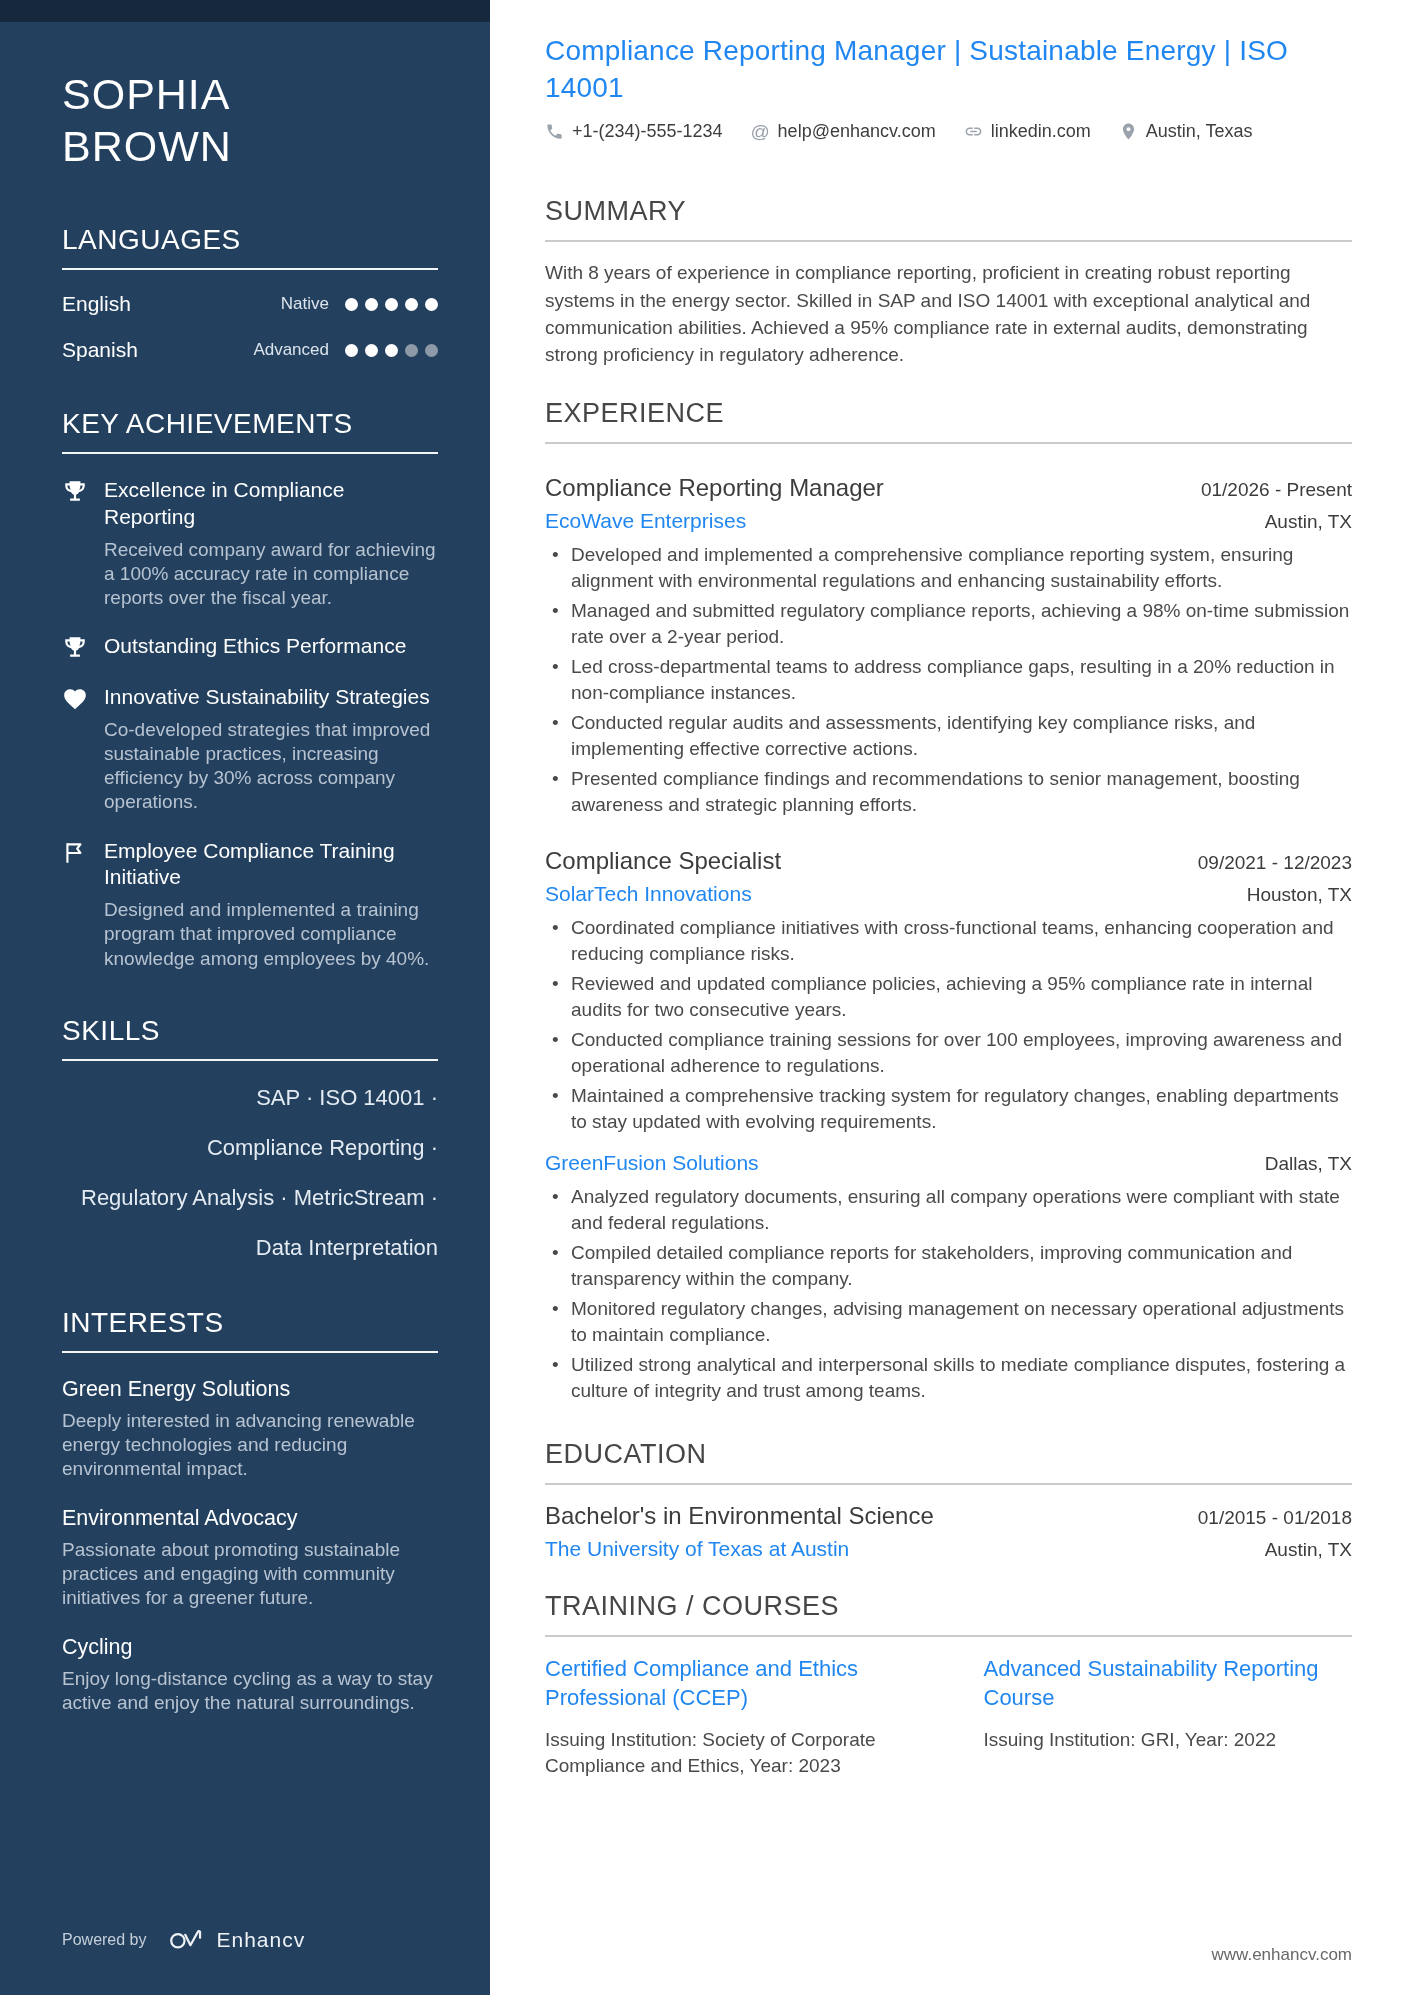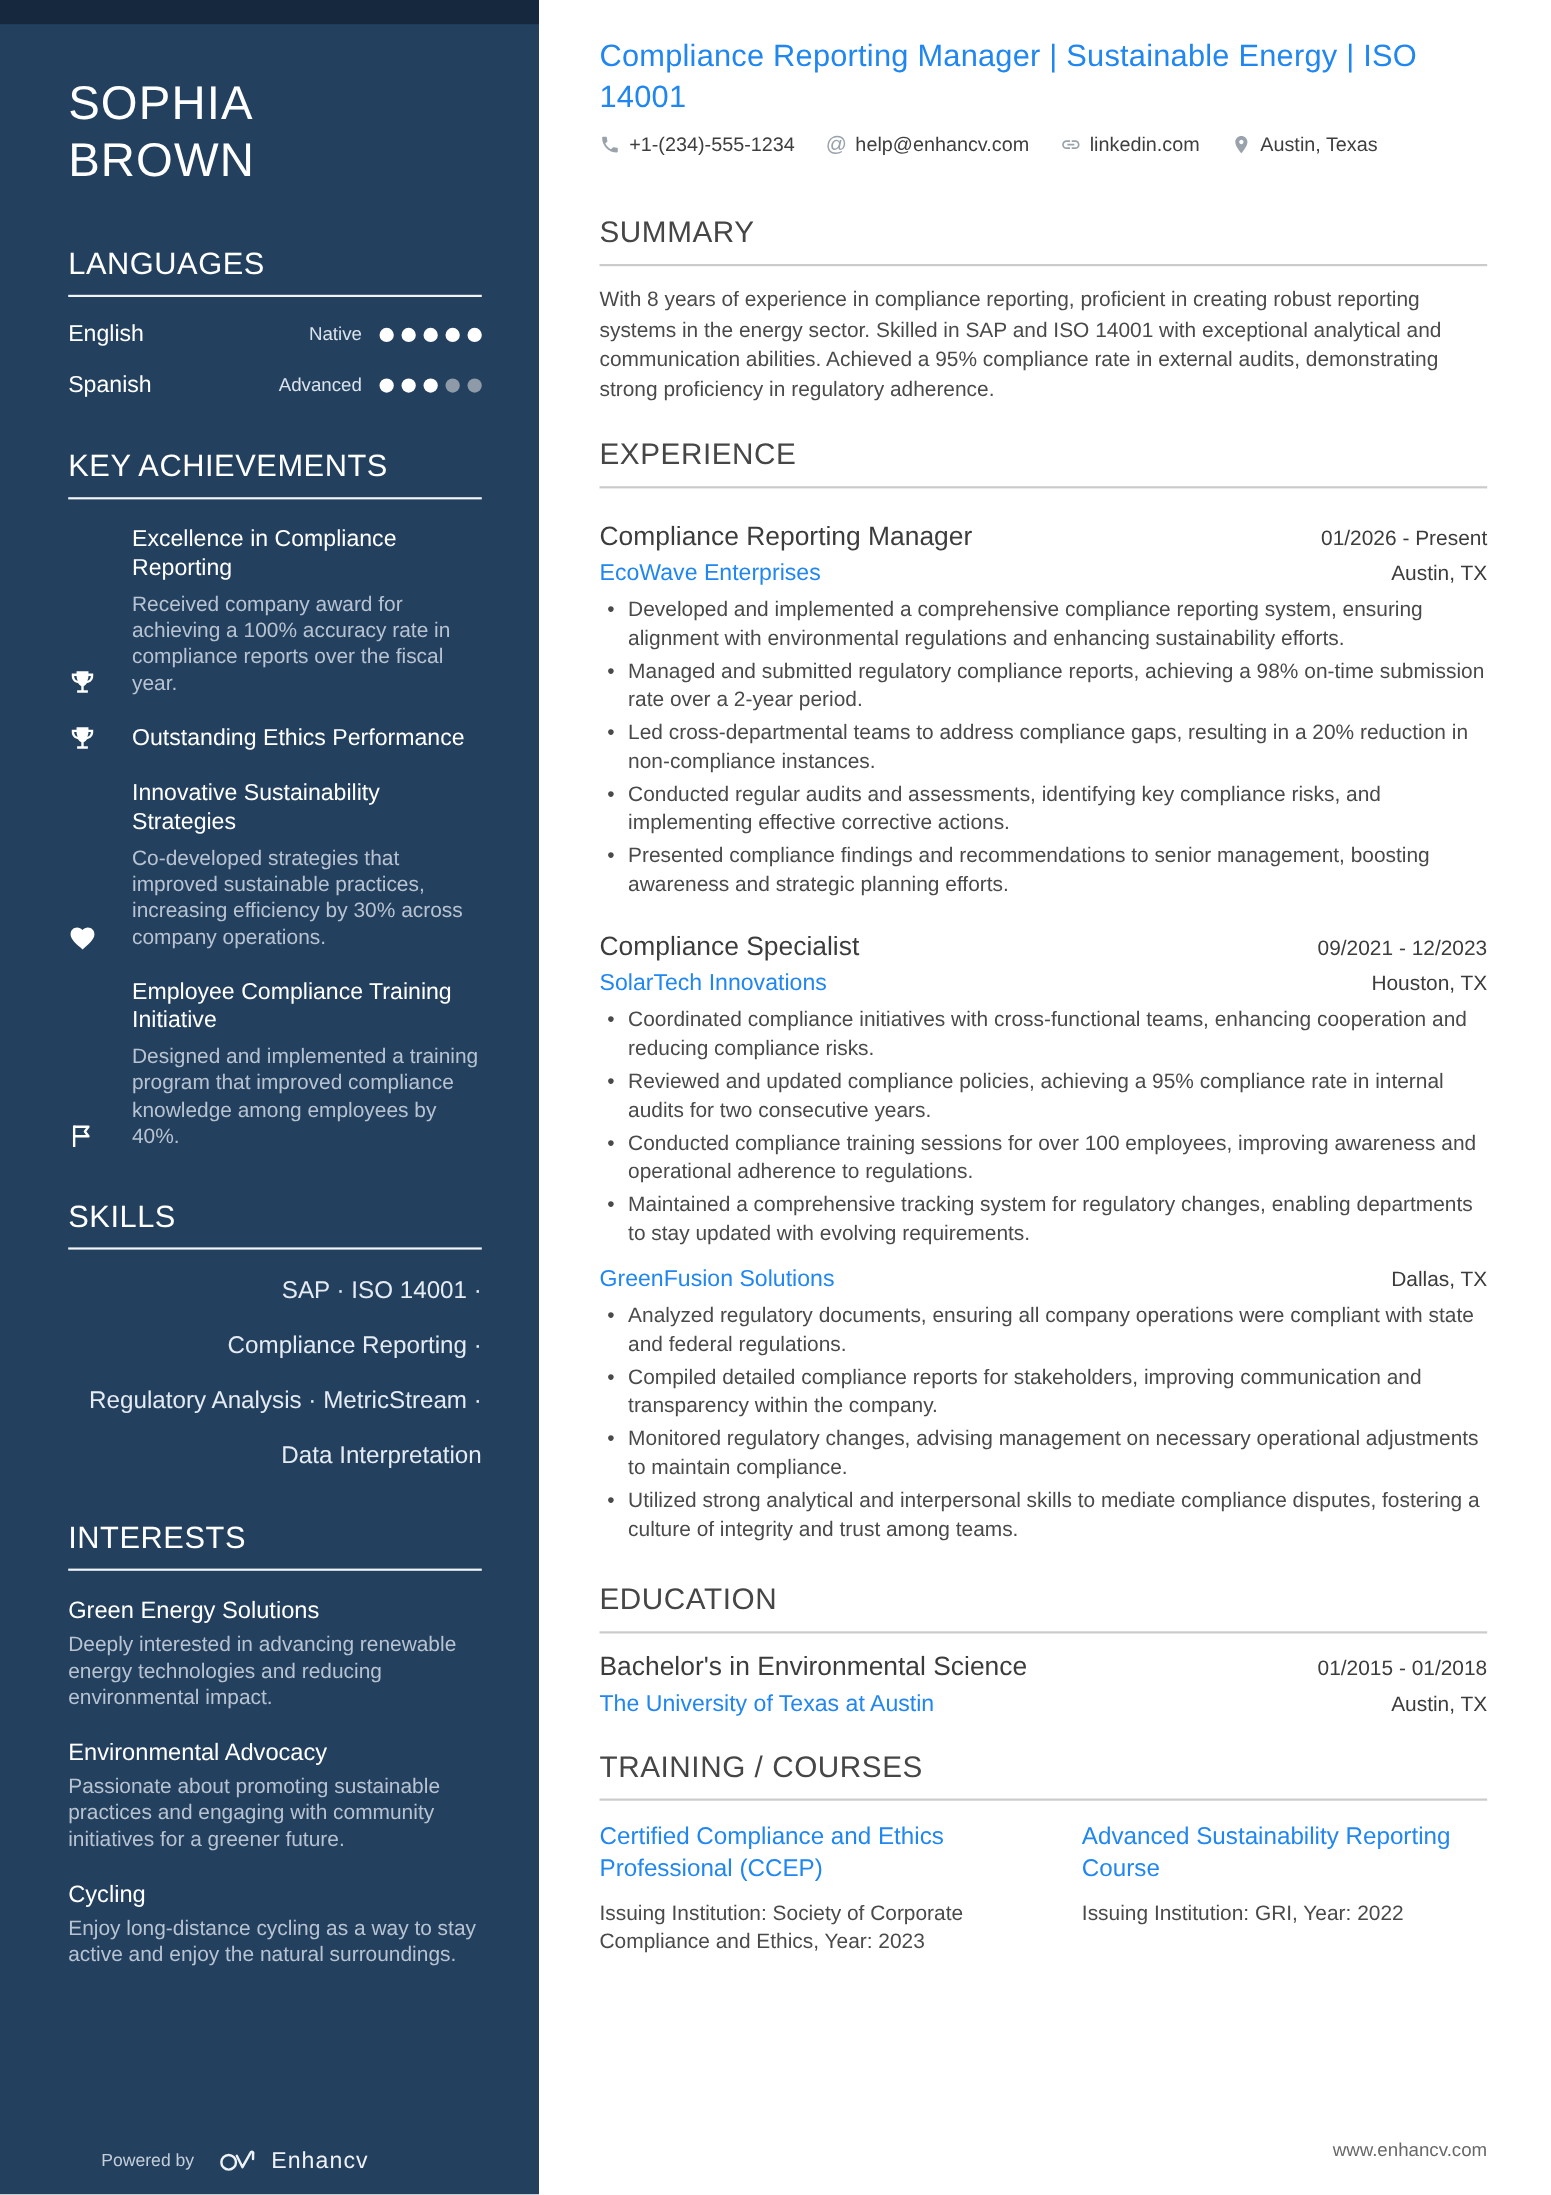--- a/index.html
+++ b/index.html
@@ -25,37 +25,36 @@
   .side-rule { border-top:2px solid #f2f5f8; margin-top:12px; }
   .sec-langs { margin-top:52px; }
   .lang-row { display:flex; align-items:center; margin-top:22px; }
   .lang-name { flex:1; font-size:21px; color:#ffffff; }
   .lang-level { font-size:17px; color:#dbe3ec; margin-right:16px; }
   .dots { display:flex; align-items:center; gap:7px; }
   .dot { width:13px; height:13px; border-radius:50%; background:#ffffff; display:inline-block; }
   .dot.empty { background:#8E9AA7; }
 
   .sec-ach { margin-top:46px; }
-  .ach-item { display:flex; gap:32px; margin-top:23px;align-items:flex-end; }
+  .ach-item { display:flex; gap:16px; margin-top:23px; }
   .ach-icon { flex:0 0 26px; width:26px; height:26px; margin-top:2px; color:#ffffff; }
   .ach-icon svg { width:26px; height:26px; display:block; }
   .ach-title { font-size:21px; line-height:1.28; font-weight:500; color:#ffffff; }
   .ach-desc { font-size:19px; line-height:1.27; color:#b7c3d1; margin-top:7px; }
 
   .sec-skills { margin-top:44px; }
   .skill-line { font-size:22px; color:#e4ebf2; margin-top:24px;text-align:right; }
 
   .sec-interests { margin-top:46px; }
   .int-title { font-size:21.5px; font-weight:500; color:#ffffff; margin-top:24px; }
   .int-desc { font-size:19px; line-height:1.28; color:#b7c3d1; margin-top:7px; }
 
   .side-footer {
     margin-top:auto; display:flex; align-items:center; gap:14px;
-    padding:0 52px 18px 62px;
-    margin-left:30px;
+    padding:0 52px 43px 62px;
   }
   .powered { font-size:16px; color:#c5cfda; }
   .brand-logo { width:34px; height:24px; color:#eef2f6; margin-left:8px; }
   .brand-logo svg { width:34px; height:24px; display:block; }
   .brand-name { font-size:21px; color:#eef2f6; letter-spacing:1px; }
 
   
   .main {
     flex:1; display:flex; flex-direction:column; background:#ffffff;
     padding:32px 58px 30px 55px;

